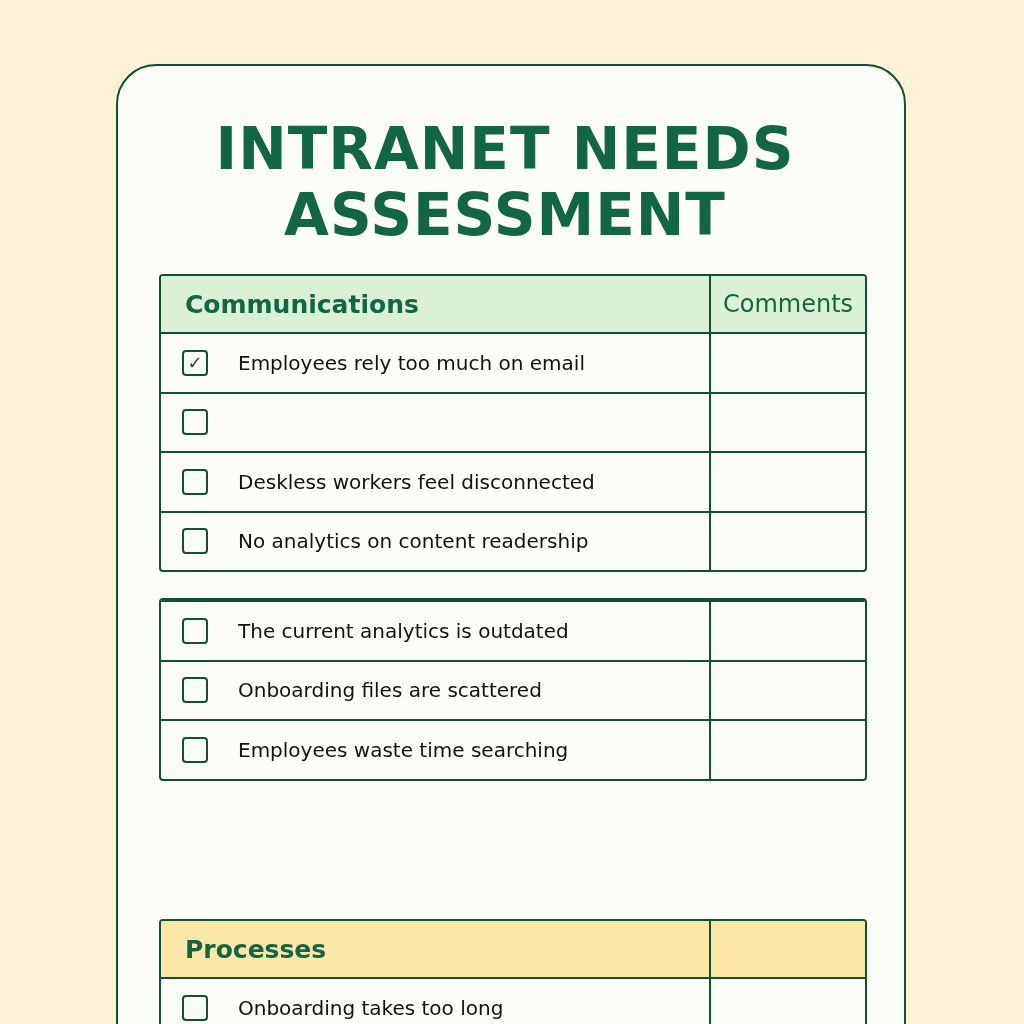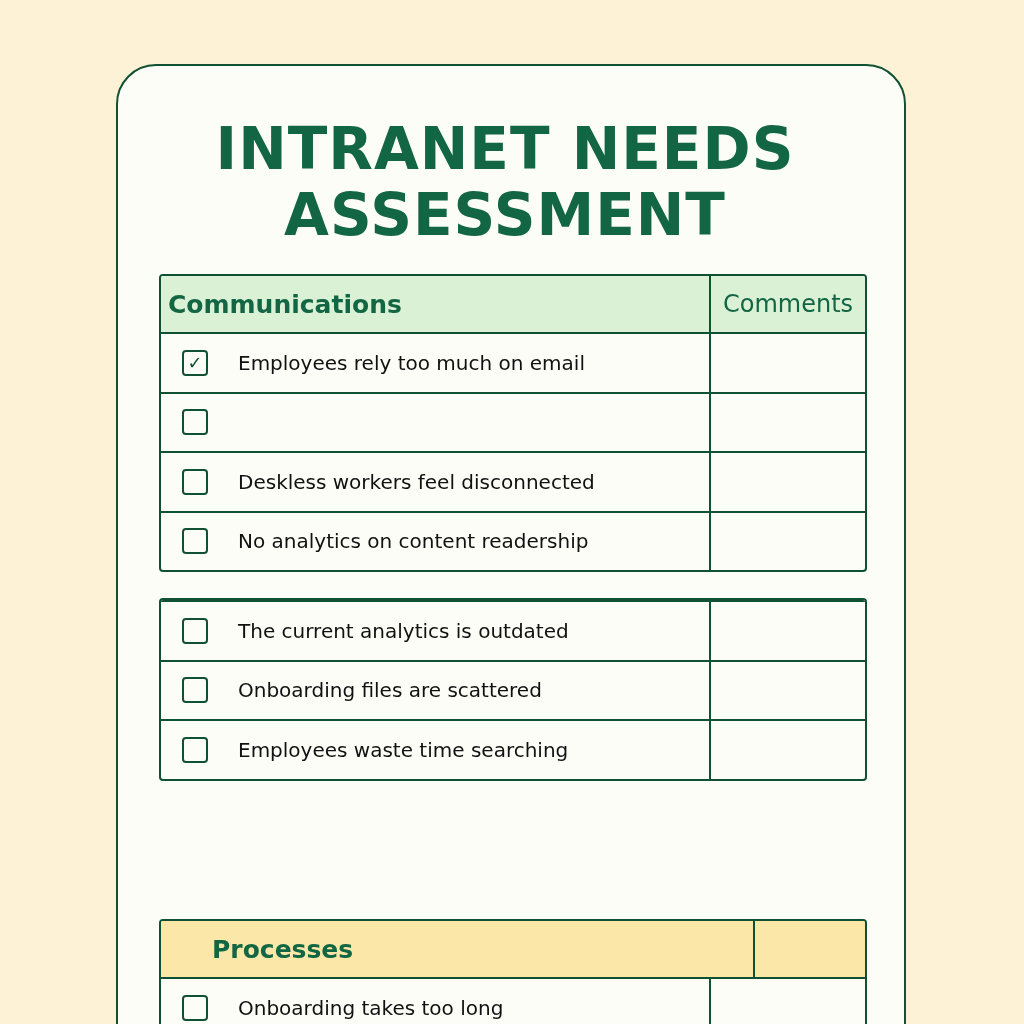--- a/index.html
+++ b/index.html
@@ -25,28 +25,28 @@
     position:absolute; left:41px; width:708px;
     border:2px solid #0f5132; border-radius:4px; box-sizing:border-box;
     background:#fdfdf8; overflow:hidden;
   }
   .row { display:flex; height:59.5px; border-top:2px solid #0f5132; box-sizing:border-box; }
   .row.head { border-top:none; height:56px; }
   .cell-main { width:550px; border-right:2px solid #0f5132; display:flex; align-items:center; box-sizing:border-box; }
   .cell-comm { flex:1; display:flex; align-items:center; justify-content:center; }
   .head .cell-main span {
     font-family:"DejaVu Sans", sans-serif; font-weight:bold;
-    color:#136644; font-size:25px; margin-left:7px;
+    color:#136644; font-size:25px; margin-left:24px;
   }
   .head .cell-comm span {
     font-family:"DejaVu Sans", sans-serif; color:#136644; font-size:24px;
   }
   .green .head { background:#dbf1d6; }
   .teal .head { background:#c9ebeb; }
-  .yellow .head { background:#fbe8a8;padding-left:44px; }
+  .yellow .head { background:#fbe8a8; }
   .check {
     width:26px; height:26px; border:2.5px solid #0f5132; border-radius:4px;
     margin-left:21px; margin-right:30px; box-sizing:border-box;
     display:flex; align-items:center; justify-content:center;
     color:#0f5132; font-size:18px; font-weight:bold; line-height:1;
   }
   .item-text {
     font-family:"DejaVu Sans", sans-serif; font-size:20px; color:#111;
     white-space:nowrap;
   }

